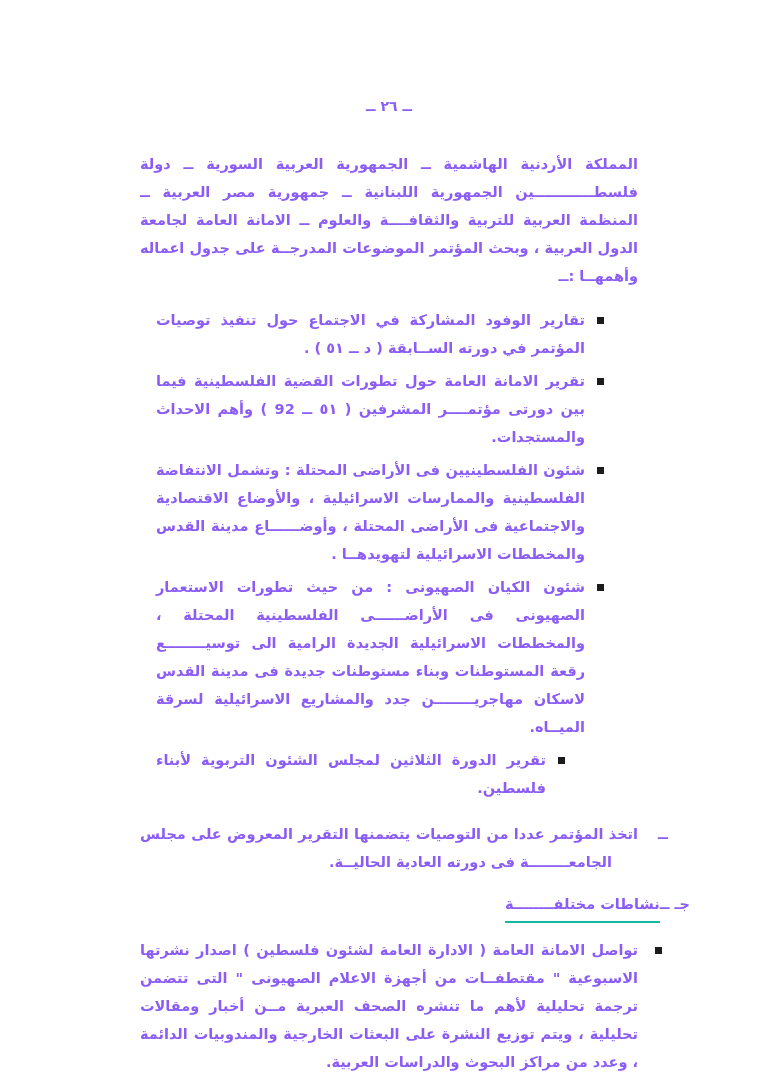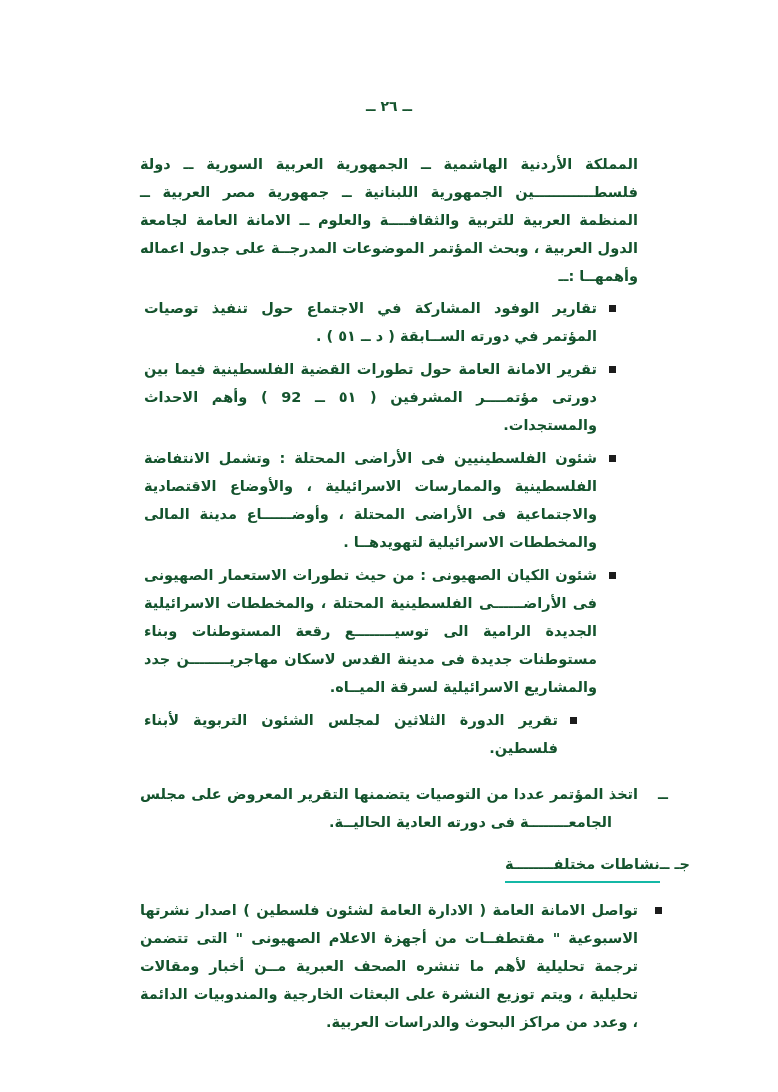--- a/index.html
+++ b/index.html
@@ -6,21 +6,21 @@
     margin: 0;
     padding: 0;
     background: #ffffff;
   }
   .page {
     position: relative;
     width: 778px;
     height: 1092px;
     background: #ffffff;
     font-family: "DejaVu Sans", sans-serif;
-    color: #14532d;
+    color: #8b5cf6;
     direction: rtl;
     overflow: hidden;
   }
   .page-number {
     position: absolute;
     top: 98px;
     left: 0;
     right: 0;
     text-align: center;
     font-size: 14px;
@@ -37,21 +37,21 @@
     line-height: 28px;
   }
   .para {
     margin: 0;
     text-align: justify;
   }
   .intro {
   }
   .bullet-list {
     list-style: none;
-    margin: 4px;
+    margin: 16px;
     padding: 0;
   }
   .bullet-item {
     position: relative;
     padding-right: 37px;
     margin-bottom: 5px;
   }
   .sq {
     position: absolute;
     right: 18px;
@@ -119,21 +119,21 @@
       <li class="bullet-item">
         <span class="sq"></span>
         <p class="para">تقارير الوفود المشاركة في الاجتماع حول تنفيذ توصيات المؤتمر في دورته الســابقة ( د ــ ٥١ ) .</p>
       </li>
       <li class="bullet-item">
         <span class="sq"></span>
         <p class="para">تقرير الامانة العامة حول تطورات القضية الفلسطينية فيما بين دورتى مؤتمــــر المشرفين ( ٥١ ــ 92 ) وأهم الاحداث والمستجدات.</p>
       </li>
       <li class="bullet-item">
         <span class="sq"></span>
-        <p class="para">شئون الفلسطينيين فى الأراضى المحتلة : وتشمل الانتفاضة الفلسطينية والممارسات الاسرائيلية ، والأوضاع الاقتصادية والاجتماعية فى الأراضى المحتلة ، وأوضــــــاع مدينة المالى والمخططات الاسرائيلية لتهويدهــا .</p>
+        <p class="para">شئون الفلسطينيين فى الأراضى المحتلة : وتشمل الانتفاضة الفلسطينية والممارسات الاسرائيلية ، والأوضاع الاقتصادية والاجتماعية فى الأراضى المحتلة ، وأوضــــــاع مدينة القدس والمخططات الاسرائيلية لتهويدهــا .</p>
       </li>
       <li class="bullet-item">
         <span class="sq"></span>
         <p class="para">شئون الكيان الصهيونى : من حيث تطورات الاستعمار الصهيونى فى الأراضــــــى الفلسطينية المحتلة ، والمخططات الاسرائيلية الجديدة الرامية الى توسيــــــــع رقعة المستوطنات وبناء مستوطنات جديدة فى مدينة القدس لاسكان مهاجريــــــــن جدد والمشاريع الاسرائيلية لسرقة الميــاه.</p>
       </li>
       <li class="bullet-item indent2">
         <span class="sq"></span>
         <p class="para">تقرير الدورة الثلاثين لمجلس الشئون التربوية لأبناء فلسطين.</p>
       </li>
     </ul>

